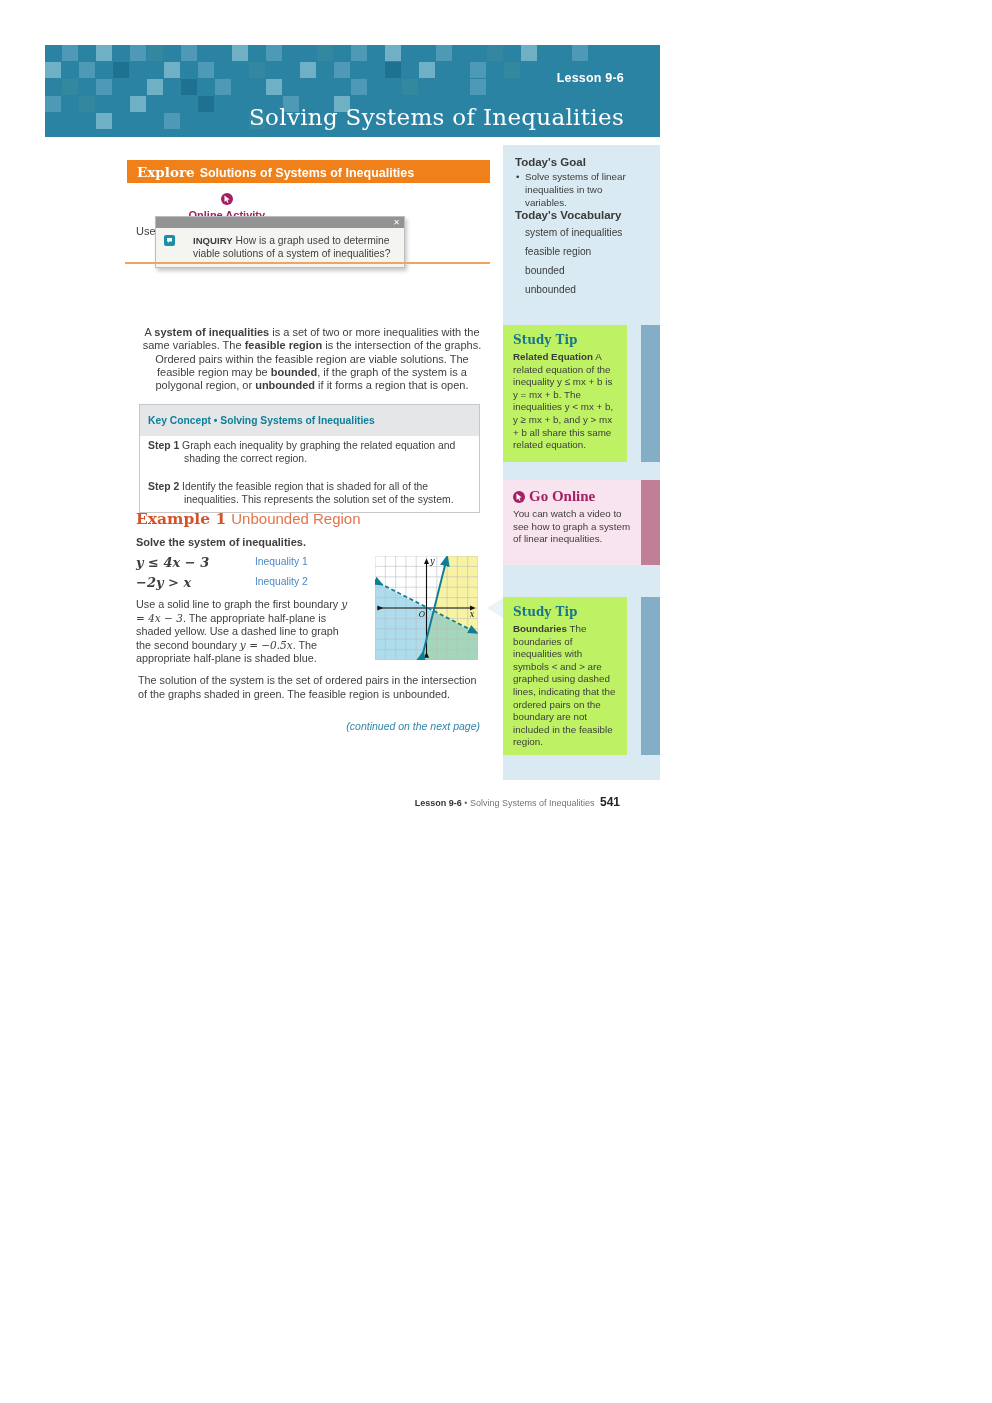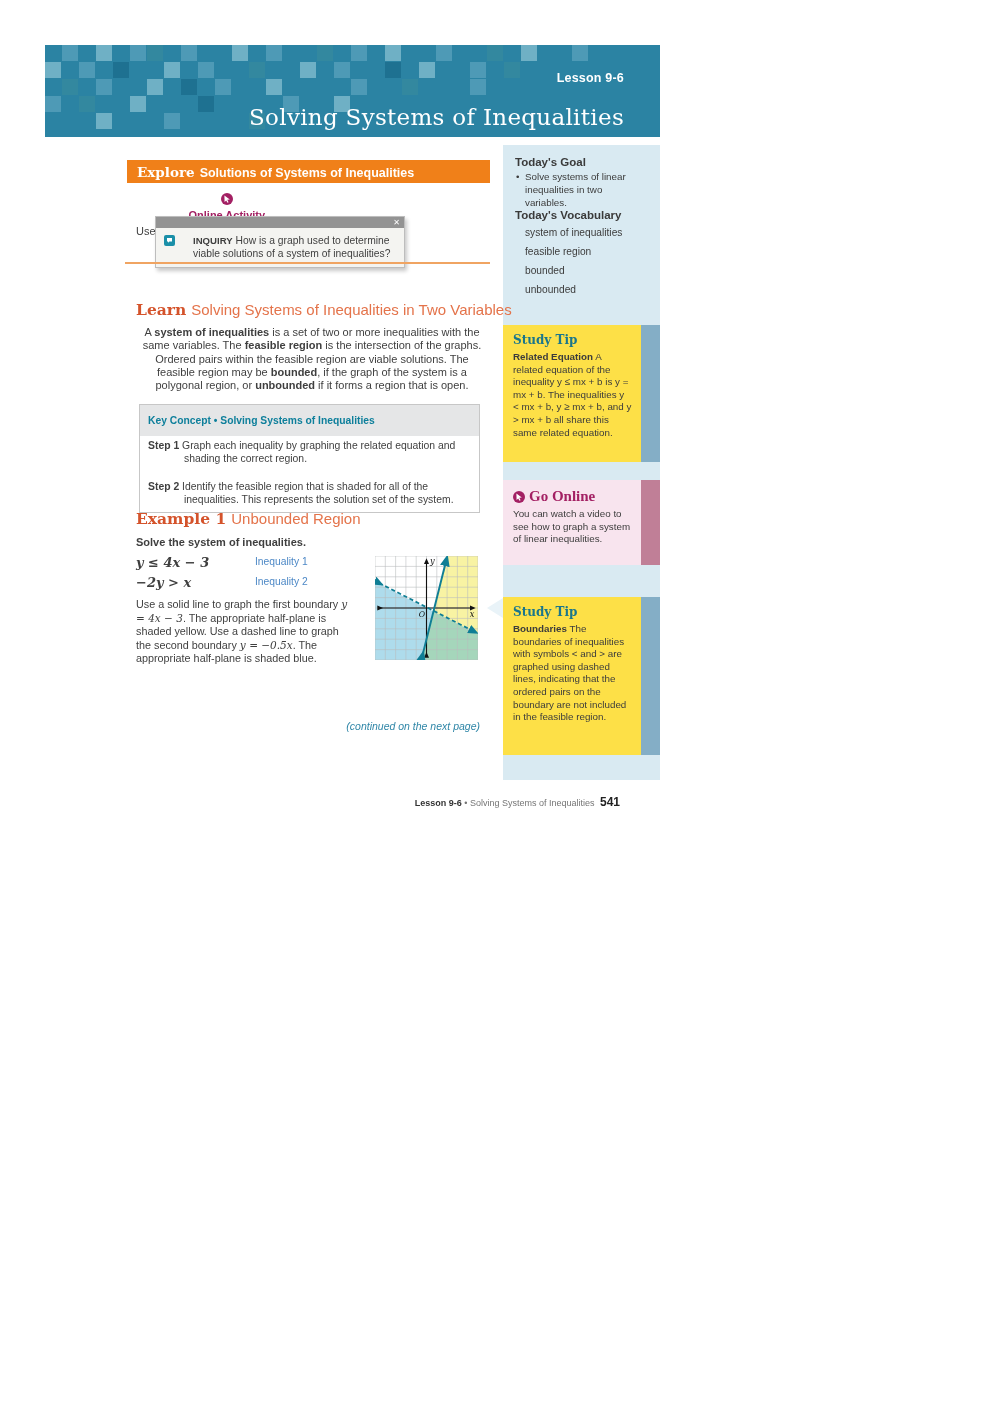--- a/index.html
+++ b/index.html
@@ -16,21 +16,21 @@
   .sidebar { position:absolute; left:503px; top:145px; width:157px; height:635px; background:#d9eaf2; }
   .goal-block { padding:11px 12px 0 12px; color:#3c3c3c; }
   .side-h { font-size:11.5px; font-weight:bold; color:#3a3a3a; margin-bottom:3px; }
   .goal-item { font-size:9.8px; line-height:12.8px; padding-left:10px; position:relative; width:125px; }
   .goal-item::before { content:"•"; position:absolute; left:1px; top:0; }
   .vocab-h { margin-top:0; }
   .vocab-item { font-size:10.2px; line-height:12px; margin:0 0 6px 10px; color:#3c3c3c; }
   .vocab-list { margin-top:6px; }
   .vocab-item + .vocab-item { margin-top:7px; }
 
-  .tipbox { position:absolute; left:0; width:138px; background:#fde047; padding:8px 9px 6px 10px; }
+  .tipbox { position:absolute; left:0; width:124px; background:#bef264; padding:8px 9px 6px 10px; }
   .tipstrip { position:absolute; left:138px; width:19px; background:#84aec6; }
   .tip-title { font-family:"DejaVu Serif", serif; font-weight:bold; color:#1a768c; font-size:12px; margin-bottom:4px; }
   .tip-body { font-size:9.8px; line-height:12.6px; color:#3c3c3c; }
   .tip-term { font-weight:bold; }
 
   .go-box { position:absolute; left:0; top:335px; width:138px; height:85px; background:#f8e4ee; padding:8px 9px 6px 10px; }
   .go-strip { position:absolute; left:138px; top:335px; width:19px; height:85px; background:#c07f97; }
   .go-head { display:flex; align-items:center; gap:4px; margin-bottom:3px; }
   .go-label { color:#a32063; font-weight:bold; font-size:15px;font-family:Liberation Serif, serif; }
 
@@ -209,23 +209,20 @@
             <rect x="0" y="0" width="11" height="11" rx="2" fill="#1a8fa8"></rect>
             <path d="M3 3 h5 v3.4 h-2.6 l-1.4 1.4 v-1.4 h-1 Z" fill="#ffffff"></path>
           </svg>
       </span>
       <span><span class="inquiry-label">INQUIRY</span> <span>How is a graph used to determine viable solutions of a system of inequalities?</span></span>
     </div>
   </div>
 
   <div class="explore-rule"></div>
 
-  <div class="learn-heading">
-    <span class="h-kw">Learn</span><span class="h-rest">Solving Systems of Inequalities in Two Variables</span>
-  </div>
 
   <div class="learn-para"><span>A </span><span class="b">system of inequalities</span><span> is a set of two or more inequalities with the same variables. The </span><span class="b">feasible region</span><span> is the intersection of the graphs. Ordered pairs within the feasible region are viable solutions. The feasible region may be </span><span class="b">bounded</span><span>, if the graph of the system is a polygonal region, or </span><span class="b">unbounded</span><span> if it forms a region that is open.</span></div>
 
   <div class="key-concept">
     <div class="kc-header">Key Concept • Solving Systems of Inequalities</div>
     <div class="kc-body">
       <div class="kc-step"><span class="b">Step 1</span><span> Graph each inequality by graphing the related equation and shading the correct region.</span></div>
       <div class="kc-step"><span class="b">Step 2</span><span> Identify the feasible region that is shaded for all of the inequalities. This represents the solution set of the system.</span></div>
     </div>
   </div>
@@ -293,20 +290,21 @@
       <line x1="4" y1="26" x2="96" y2="72.5" stroke="#0f7e95" stroke-width="1.7" stroke-dasharray="4,2.6" marker-start="url(#arrT)" marker-end="url(#arrT)"></line>
 
       <text x="53.5" y="8" font-family="DejaVu Serif, serif" font-style="italic" font-size="8" fill="#111111">y</text>
       <text x="92" y="58.5" font-family="DejaVu Serif, serif" font-style="italic" font-size="8" fill="#111111">x</text>
       <text x="42.5" y="58.5" font-family="DejaVu Serif, serif" font-style="italic" font-size="7.5" fill="#111111">O</text>
     </svg>
   </div>
 
   <div class="ex-para1"><span>Use a solid line to graph the first boundary </span><span class="m">y = 4x − 3</span><span>. The appropriate half-plane is shaded yellow. Use a dashed line to graph the second boundary </span><span class="m">y = −0.5x</span><span>. The appropriate half-plane is shaded blue.</span></div>
 
+  <div class="ex-para2">The solution of the system is the set of ordered pairs in the intersection of the graphs shaded in green. The feasible region is unbounded.</div>
 
   <div class="continued">(continued on the next page)</div>
 
   <div class="footer">
     <span class="f-lesson">Lesson 9-6</span><span> • </span><span>Solving Systems of Inequalities </span><span class="f-page">541</span>
   </div>
 
 </div>
 
 </body></html>

